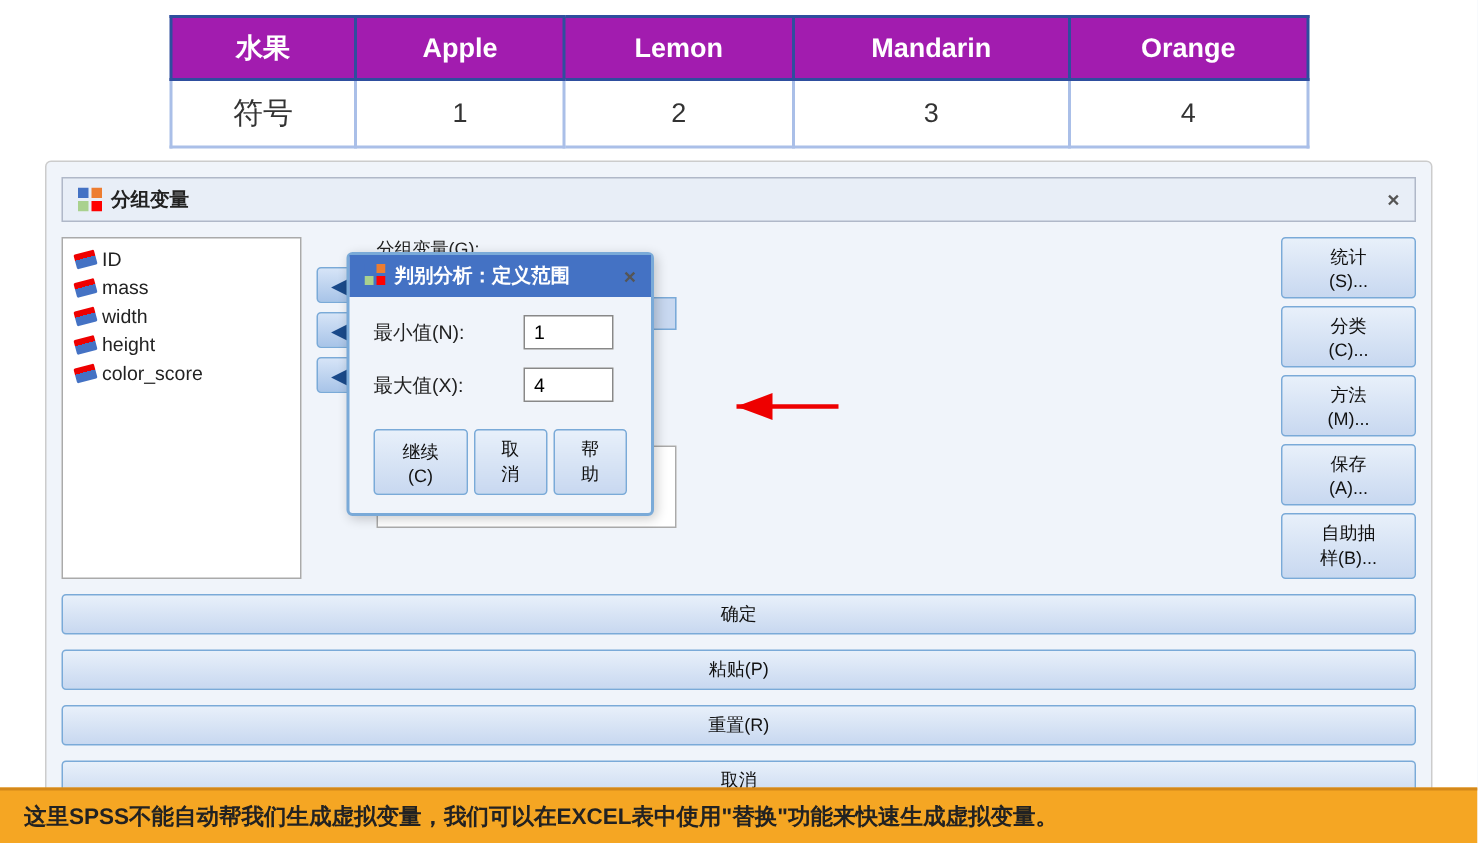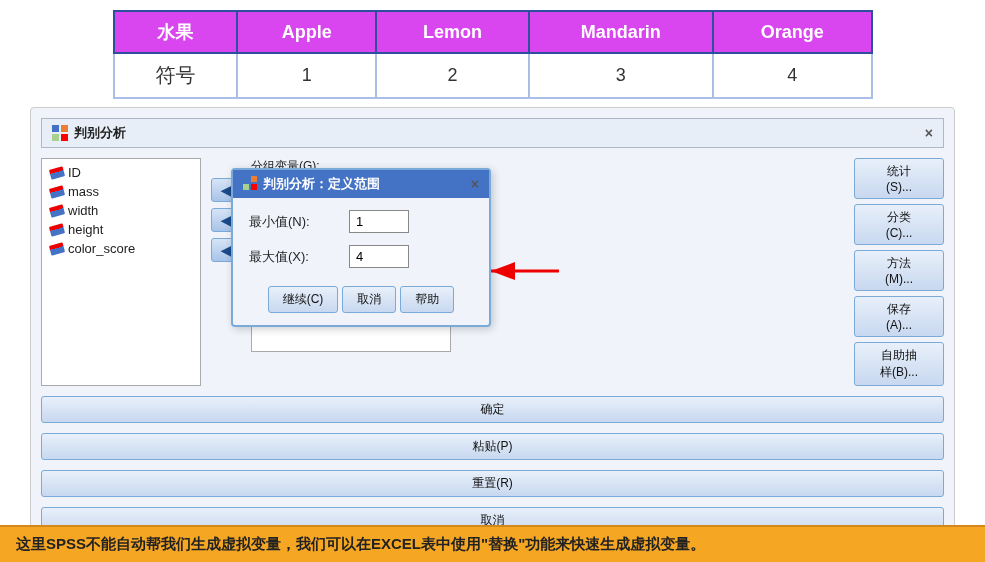--- a/index.html
+++ b/index.html
@@ -12,21 +12,21 @@
       position: relative;
     }
 
     
     .top-table {
       width: 760px;
       margin: 10px auto 8px auto;
       border-collapse: collapse;
     }
     .top-table th {
-      background: #d946ef;
+      background: #a21caf;
       color: #fff;
       font-weight: bold;
       text-align: center;
       padding: 8px 20px;
       border: 2px solid #2E4E9E;
       font-size: 18px;
     }
     .top-table td {
       background: #fff;
       text-align: center;
@@ -216,21 +216,21 @@
     
     .subdialog {
       position: absolute;
       top: 60px;
       left: 200px;
       background: #f0f4fa;
       border: 2px solid #7aaad8;
       border-radius: 4px;
       padding: 0;
       z-index: 10;
-      width: 260px;
+      width: 205px;
       box-shadow: 2px 2px 8px rgba(0,0,0,0.2);
     }
     .subdialog-title {
       background: #4472C4;
       color: #fff;
       padding: 5px 10px;
       font-size: 13px;
       display: flex;
       align-items: center;
       justify-content: space-between;
@@ -331,21 +331,21 @@
   <div class="dialog-title-bar">
     <div class="dialog-title-bar-left">
       <span class="dialog-icon">
         <svg width="16" height="16" viewBox="0 0 16 16">
           <rect x="0" y="0" width="7" height="7" fill="#4472C4"></rect>
           <rect x="9" y="0" width="7" height="7" fill="#ED7D31"></rect>
           <rect x="0" y="9" width="7" height="7" fill="#A9D18E"></rect>
           <rect x="9" y="9" width="7" height="7" fill="#FF0000"></rect>
         </svg>
       </span>
-      <span>判别分析</span>
+      <span>分组变量</span>
     </div>
     <span class="close-x">×</span>
   </div>
 
   <div class="dialog-content">
 
     <div class="var-list-panel">
       <div class="var-item">
         <span class="var-icon"></span>
         <span>ID</span>

